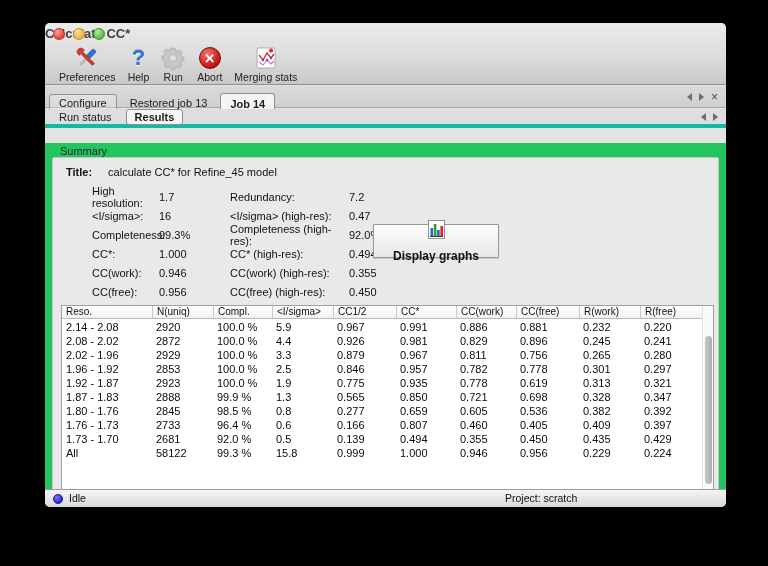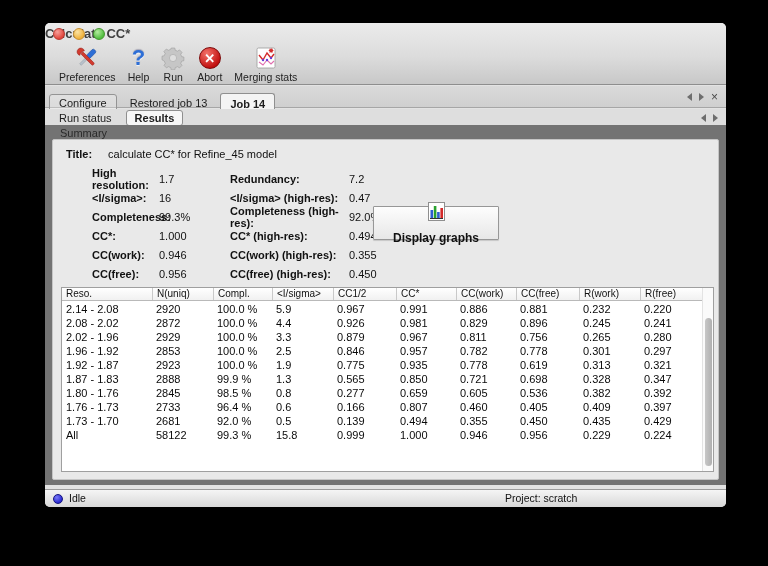--- a/index.html
+++ b/index.html
@@ -46,38 +46,38 @@
   .tab.selected { background:#f4f4f4; border:1px solid #8f8f8f; border-bottom:none;
                   border-radius:3px 3px 0 0; font-weight:bold; height:21px; line-height:17px;
                   margin-bottom:-1px; }
   .tabctrl { margin-left:auto; display:flex; align-items:center; gap:7px; padding-right:8px; }
   .tri-l { width:0; height:0; border-top:4px solid transparent; border-bottom:4px solid transparent; border-right:5px solid #6e6e6e; }
   .tri-r { width:0; height:0; border-top:4px solid transparent; border-bottom:4px solid transparent; border-left:5px solid #6e6e6e; }
   .xglyph { font-size:12px; color:#4a4a4a; line-height:10px; }
 
   
   .subtabbar { position:absolute; left:0; top:86px; width:100%; height:19px;
-               background:#dedede; border-bottom:1px solid #14b8a6;
+               background:#dedede; border-bottom:4px solid #14b8a6;
                display:flex; align-items:center; }
   .subtab { font-size:11px; color:#1c1c1c; padding:1px 8px; margin-left:6px; white-space:nowrap; }
   .subtab.selected { background:#f6f6f6; border:1px solid #8f8f8f; border-radius:3px; font-weight:bold; }
 
   
-  .content { position:absolute; left:0; top:102px; width:100%; height:360px; background:#737373; }
+  .content { position:absolute; left:0; top:120px; width:100%; height:360px; background:#22c55e; }
   .summary-title { position:absolute; left:15px; top:2px; font-size:11px; color:#2a2a2a; }
   .groupbox { position:absolute; left:7px; top:14px; width:667px; height:341px;
               background:#e9e9e9; border:1px solid #c5c5c5; border-radius:2px; }
 
   .title-row { position:absolute; left:13px; top:8px; font-size:11px; color:#111; }
   .title-row .b { font-weight:bold; margin-right:16px; }
 
   .stats-grid { position:absolute; left:13px; top:29px; display:grid;
                 grid-template-columns:93px 45px 145px auto;
                 grid-auto-rows:19px; align-items:center; font-size:11px; color:#111; }
-  .stats-grid .lbl { font-weight:bold;padding-left:26px; }
+  .stats-grid .lbl { font-weight:normal;padding-left:26px; }
 
   .display-graphs { position:absolute; left:320px; top:66px; width:126px; height:34px;
                     background:linear-gradient(180deg,#fdfdfd,#e7e7e7);
                     border:1px solid #979797; border-radius:1px;
                     display:flex; align-items:center; justify-content:center; gap:7px;
                     font-family:"Liberation Sans", sans-serif; font-size:12px; font-weight:bold; color:#111;
                     box-shadow:0 1px 1px rgba(0,0,0,.15);flex-direction:column; }
 
   
   .rtable { position:absolute; left:8px; top:147px; width:653px; height:185px;

